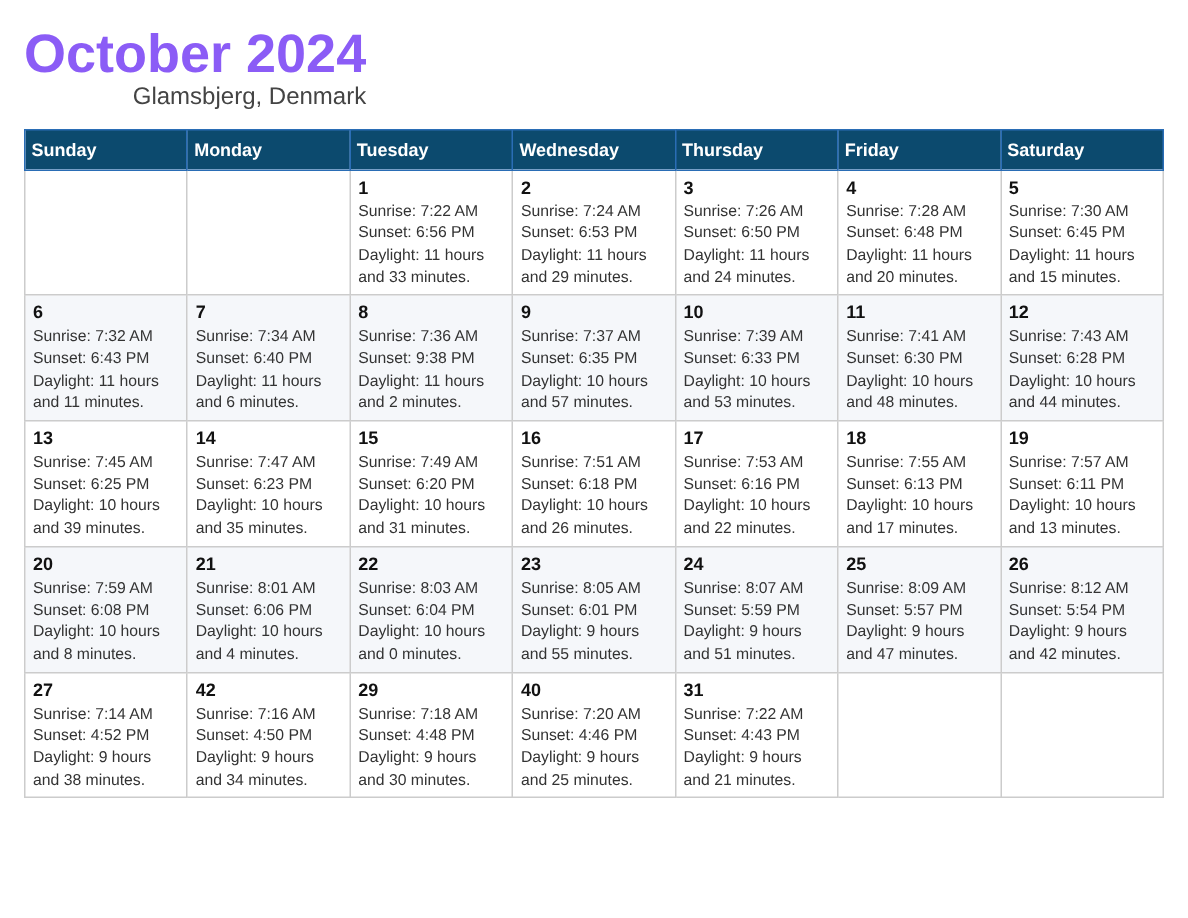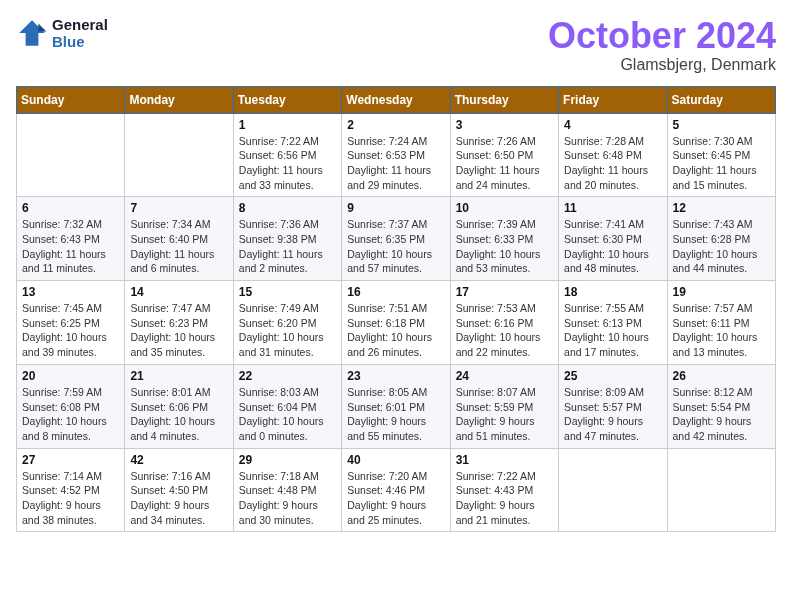--- a/index.html
+++ b/index.html
@@ -37,21 +37,21 @@
     .location {
       font-size: 16px;
       color: #444;
     }
     .calendar {
       width: 100%;
       border-collapse: collapse;
       font-size: 11px;
     }
     .calendar th {
-      background: #a16207;
+      background: #0c4a6e;
       color: #fff;
       padding: 6px 4px;
       text-align: left;
       font-size: 12px;
       font-weight: bold;
       border: 1px solid #2a6db5;
     }
     .calendar td {
       border: 1px solid #ccc;
       vertical-align: top;
@@ -75,30 +75,20 @@
       line-height: 1.4;
     }
     .empty {
       background: #fafafa;
     }
   </style>
 </head>
 <body>
 
 <div class="header">
-  <div class="logo">
-    <svg class="logo-icon" viewBox="0 0 40 40">
-      <polygon points="20,4 36,20 28,20 28,36 12,36 12,20 4,20" fill="#2a6db5"></polygon>
-      <polygon points="28,8 38,18 28,18" fill="#1a4a8a"></polygon>
-    </svg>
-    <div>
-      <div style="font-size:15px;font-weight:bold;color:#1a1a2e;">General</div>
-      <div style="font-size:15px;font-weight:bold;color:#2a6db5;">Blue</div>
-    </div>
-  </div>
   <div class="title-block">
     <div class="month-title">October 2024</div>
     <div class="location">Glamsbjerg, Denmark</div>
   </div>
 </div>
 
 <table class="calendar">
   <thead>
     <tr>
     <th>Sunday</th>

